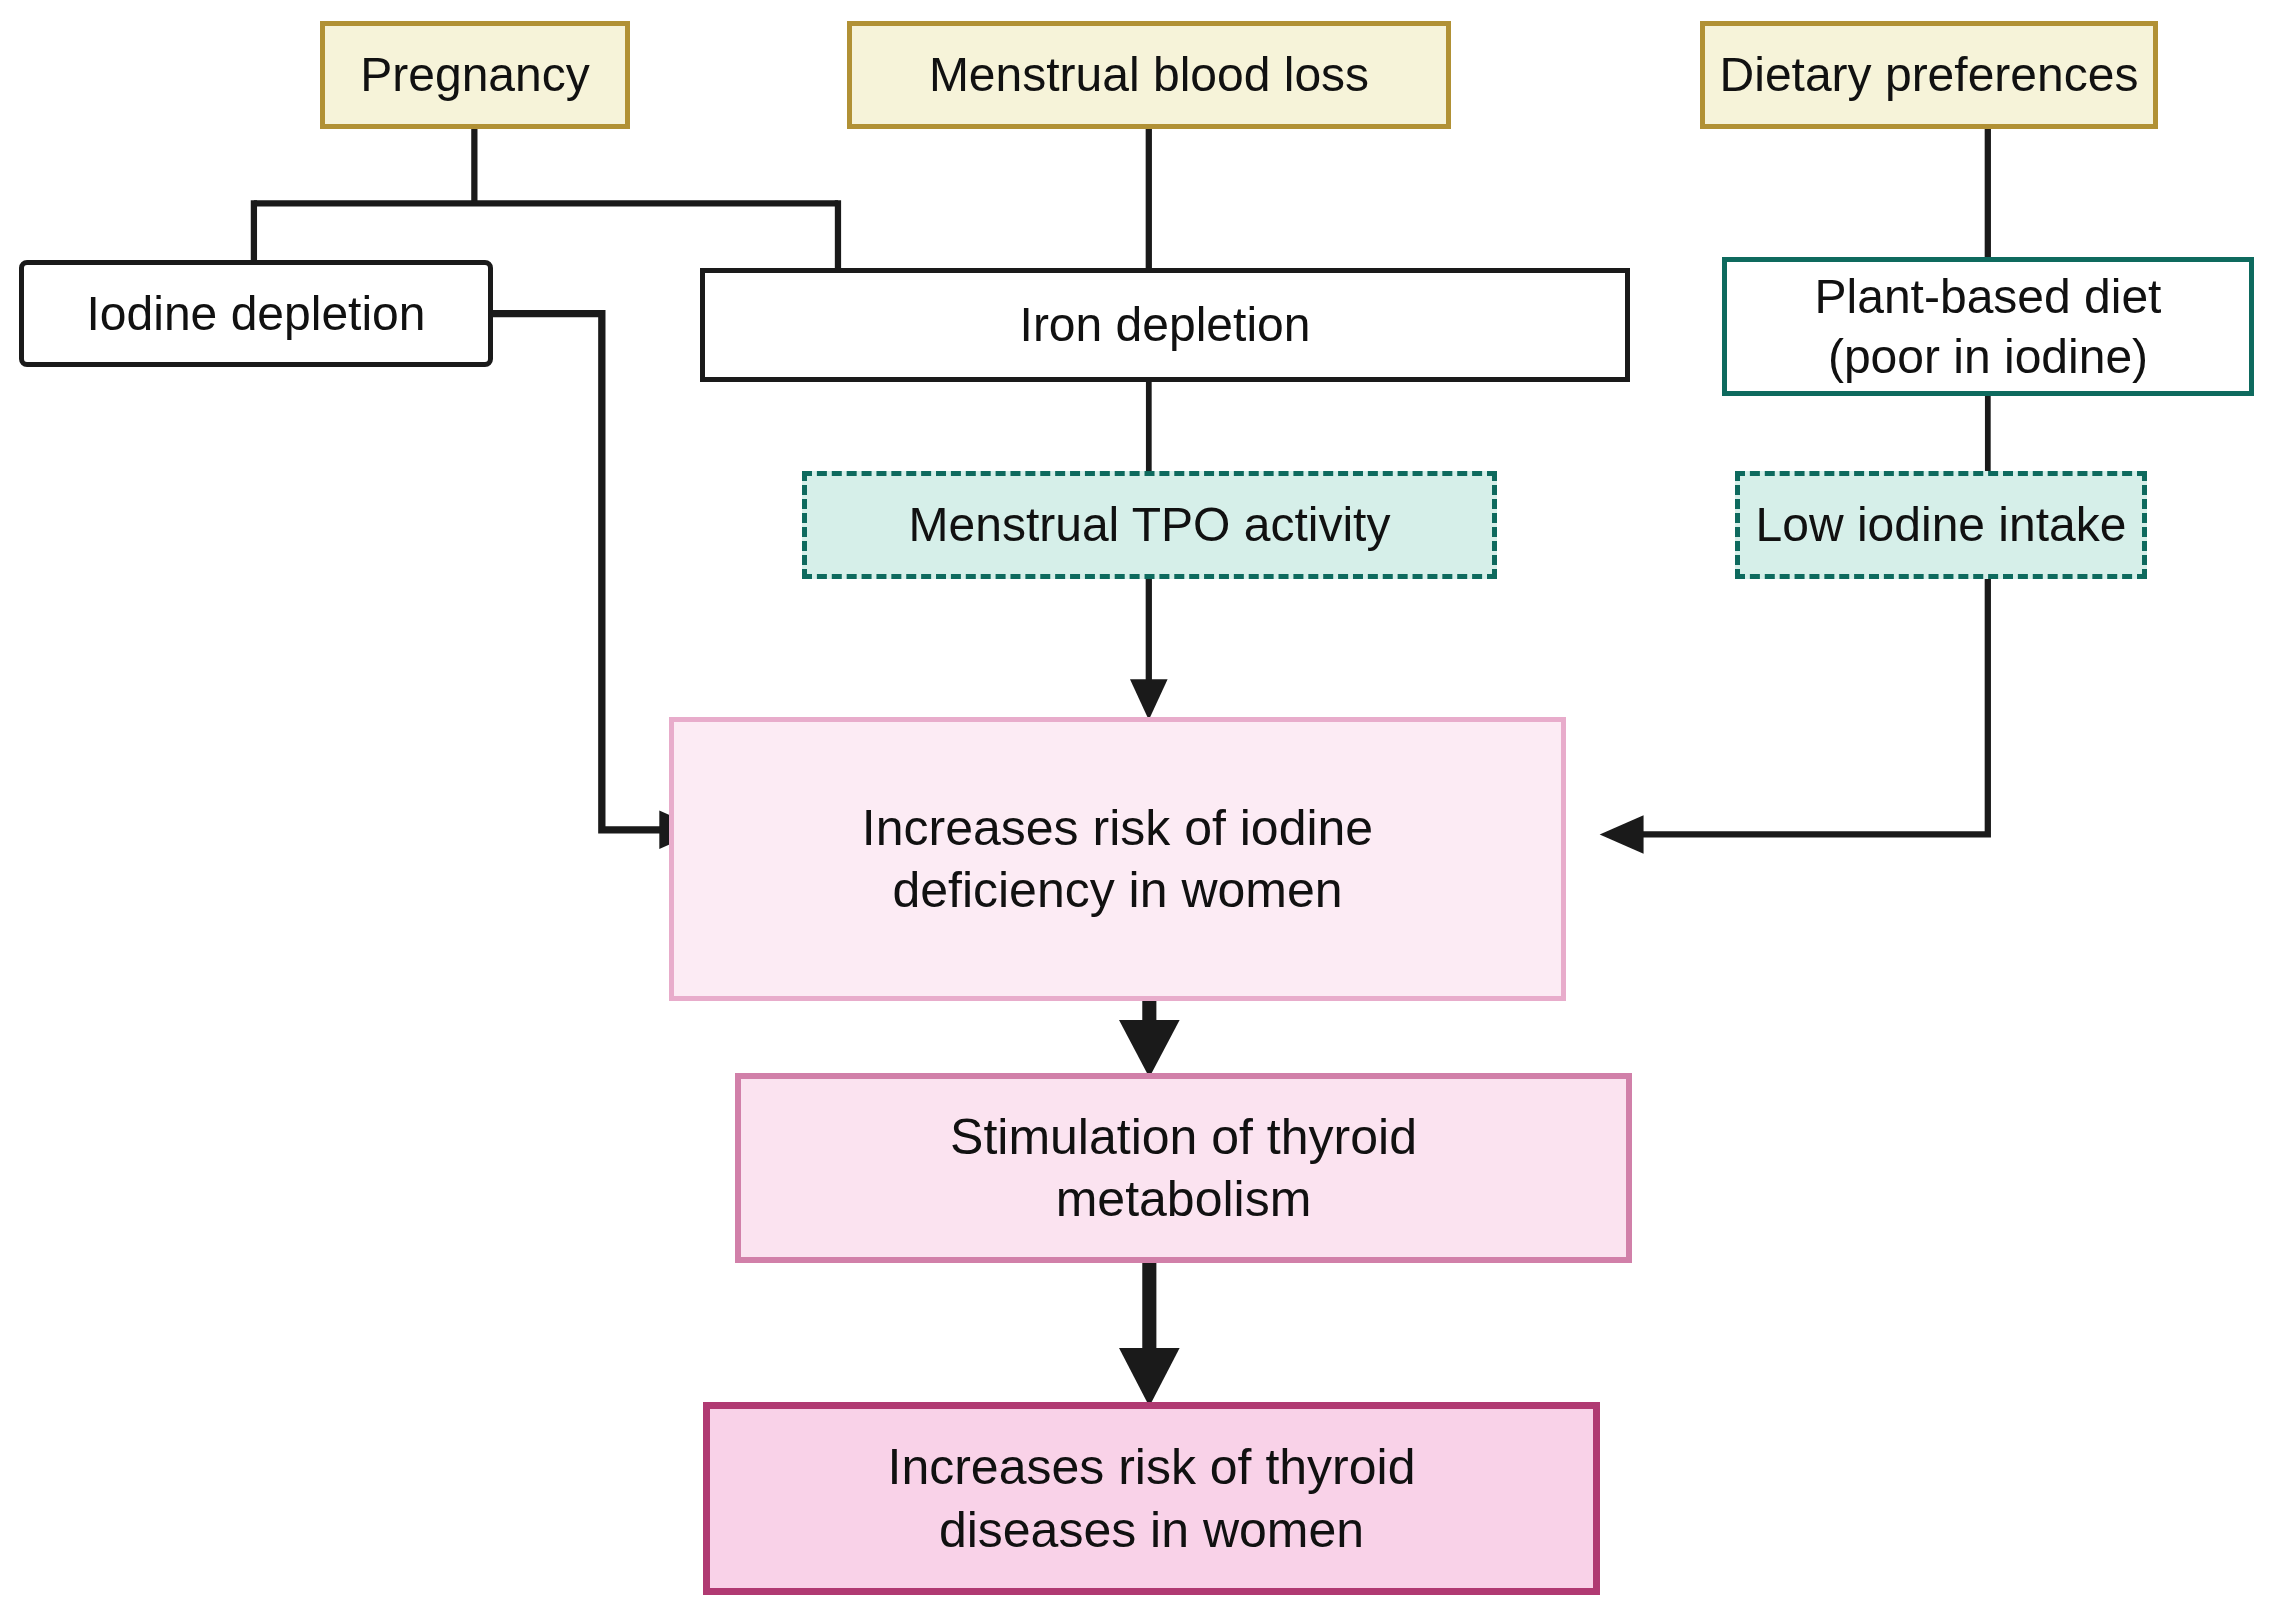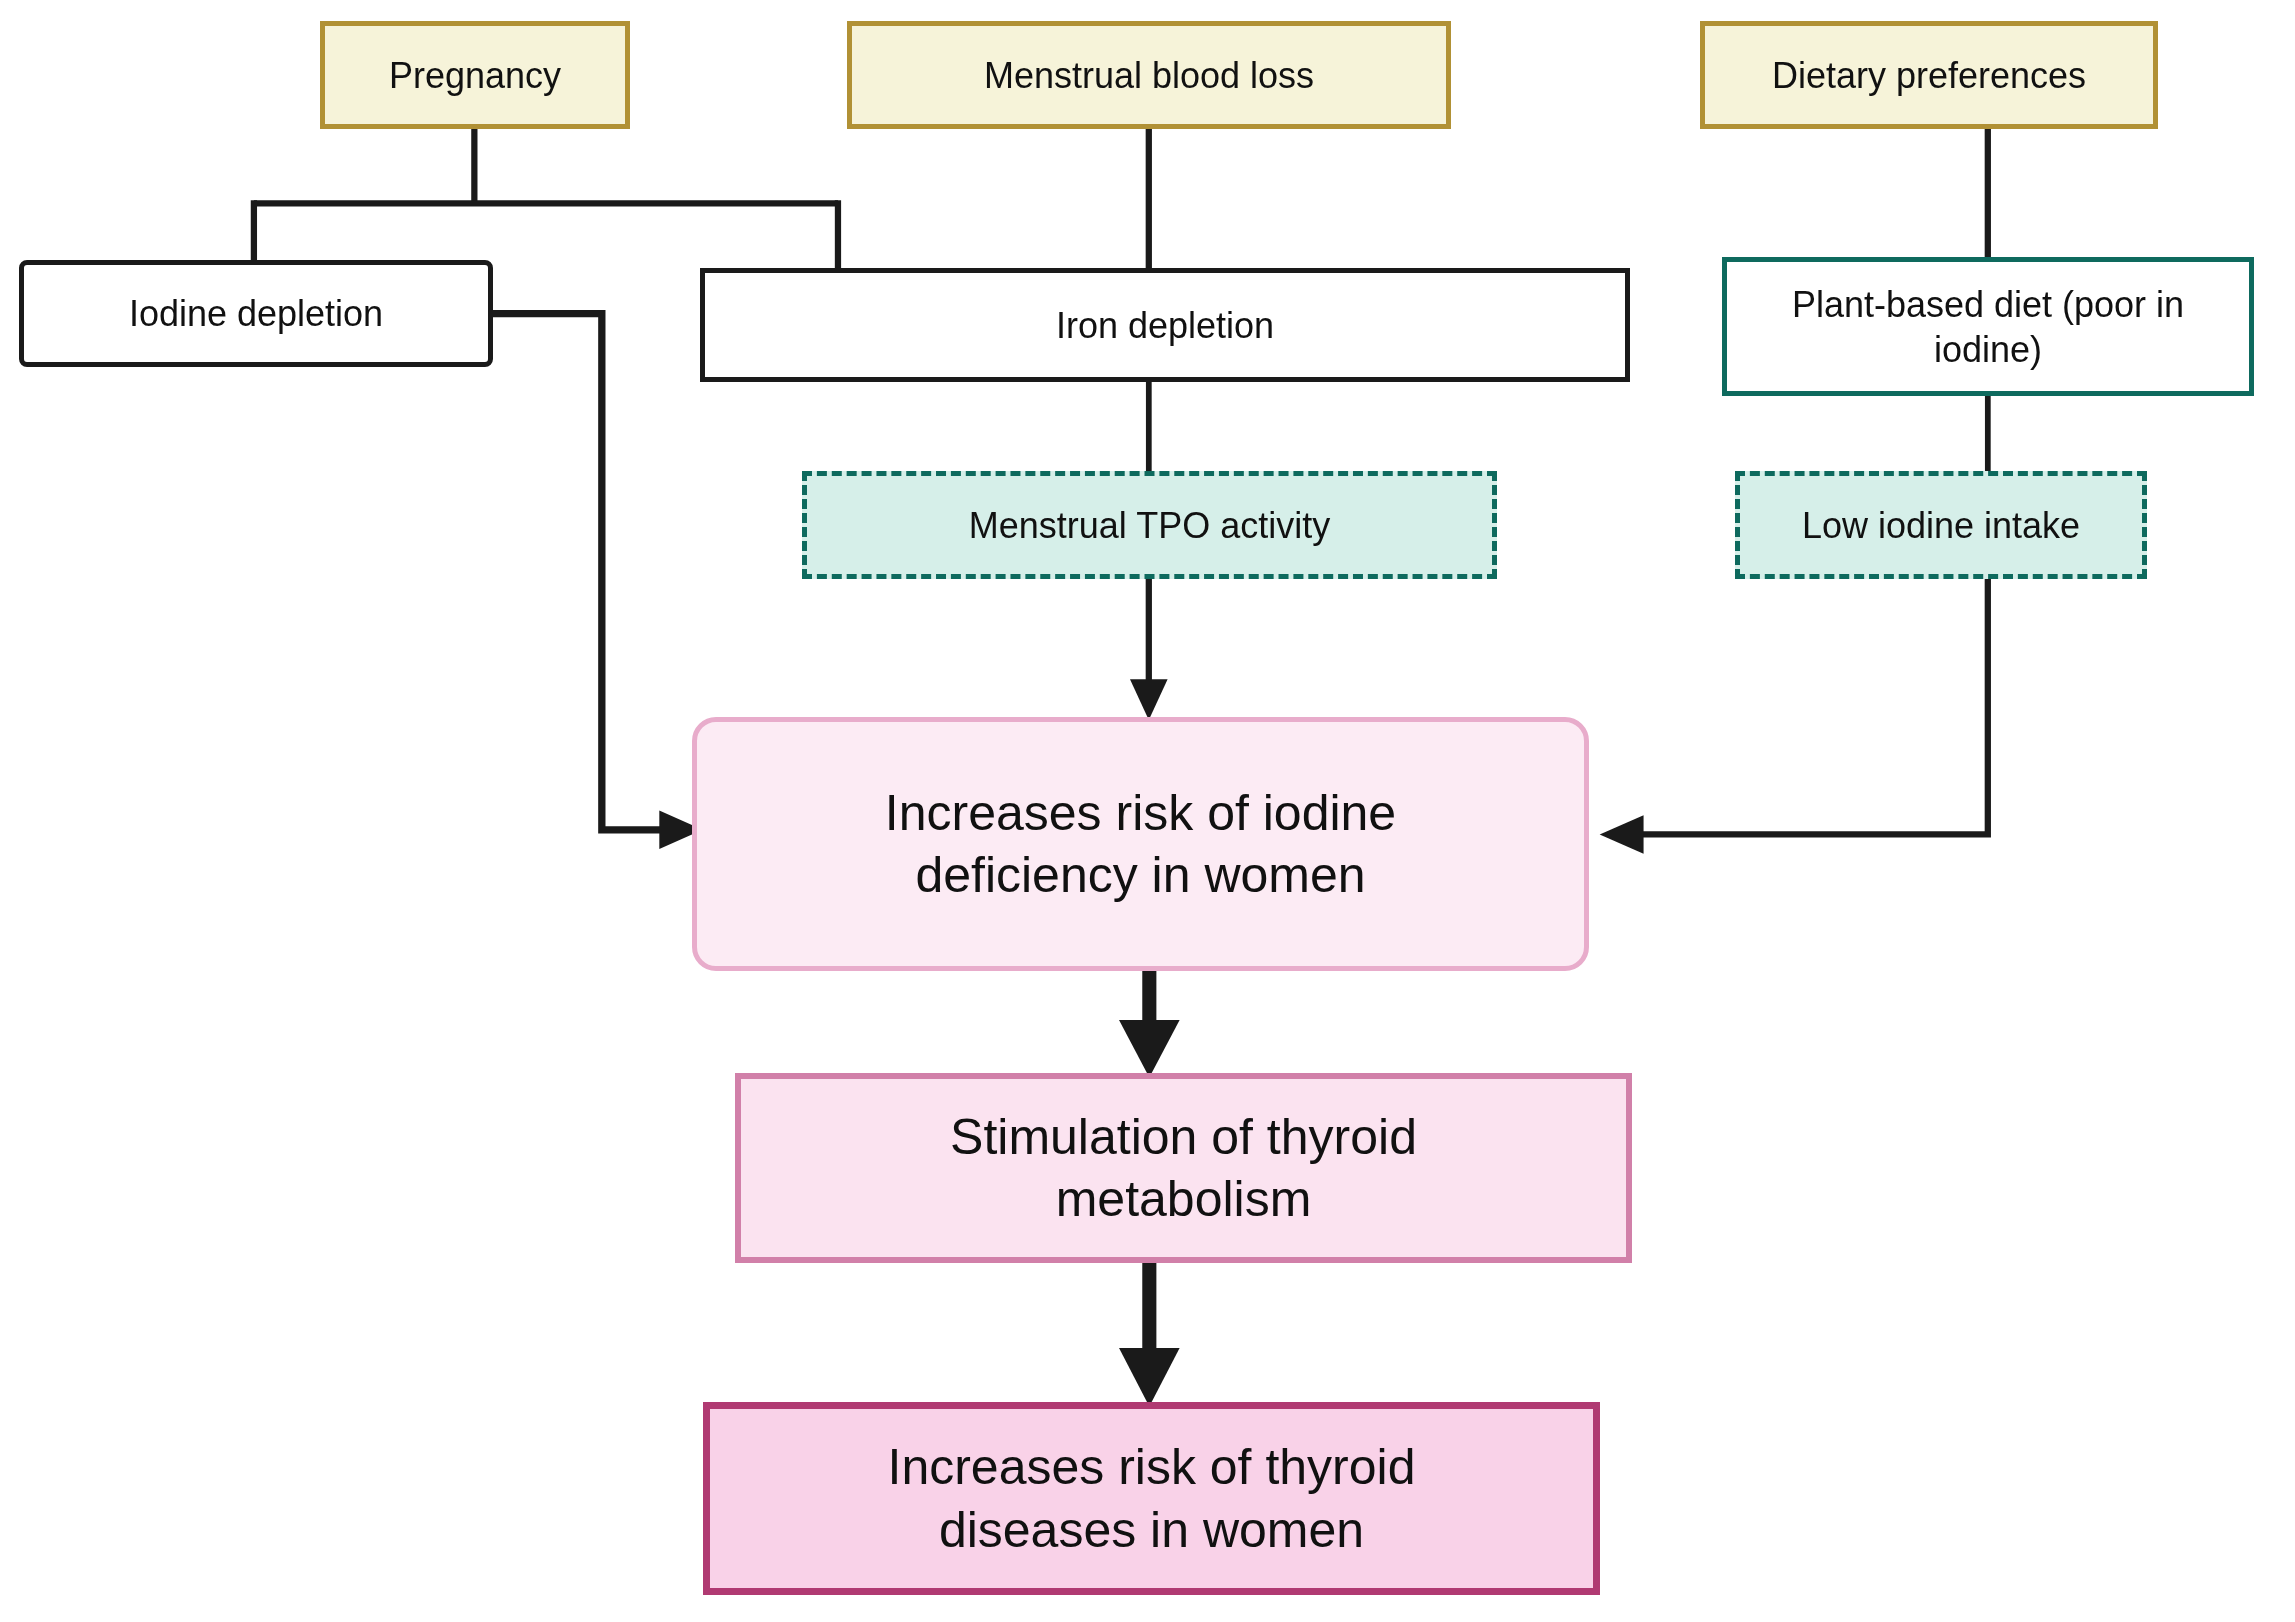--- a/index.html
+++ b/index.html
@@ -22,21 +22,21 @@
     width: 2295px;
     height: 1623px;
   }
   .node {
     position: absolute;
     display: flex;
     align-items: center;
     justify-content: center;
     text-align: center;
     box-sizing: border-box;
-    font-size: 36px;
+    font-size: 48px;
     line-height: 1.25;
     background: #ffffff;
   }
   .node .lbl { display: inline-block; }
 
   
   .tan {
     background: #f6f3d9;
     border: 5.2px solid #b19135;
   }
@@ -72,21 +72,21 @@
   
   #n-pregnancy          { left: 320px;  top: 21px;   width: 310px;  height: 108px; }
   #n-menstrual          { left: 847px; top: 21px;   width: 604px; height: 108px; }
   #n-dietary            { left: 1700px; top: 21px;   width: 458px; height: 108px; }
   #n-iodine-depletion   { left: 19px;   top: 260px;  width: 474px;  height: 107px; border-radius: 8px; }
   #n-iron-depletion     { left: 700px; top: 268px;  width: 930px; height: 114px; }
   #n-plant-diet         { left: 1722px; top: 257px;  width: 532px; height: 139px; }
   #n-plant-diet .lbl    { max-width: 428px; }
   #n-tpo                { left: 802px; top: 471px;  width: 695px; height: 108px; }
   #n-low-iodine         { left: 1735px; top: 471px;  width: 412px;  height: 108px; }
-  #n-iodine-deficiency  { left: 692px; top: 717px; width: 897px; height: 254px; border-radius: 24px; }
+  #n-iodine-deficiency  { left: 669px; top: 717px; width: 897px; height: 284px; }
   #n-iodine-deficiency .lbl { max-width: 690px; }
   #n-thyroid-metabolism { left: 703px; top: 1073px; width: 897px; height: 190px; margin-left: 32px; }
   #n-thyroid-metabolism .lbl { max-width: 606px; }
   #n-thyroid-diseases   { left: 703px; top: 1402px; width: 897px; height: 193px; }
   #n-thyroid-diseases .lbl { max-width: 721px; }
 
   .stroke {
     stroke: #1a1a1a;
     fill: none;
     stroke-linejoin: miter;

